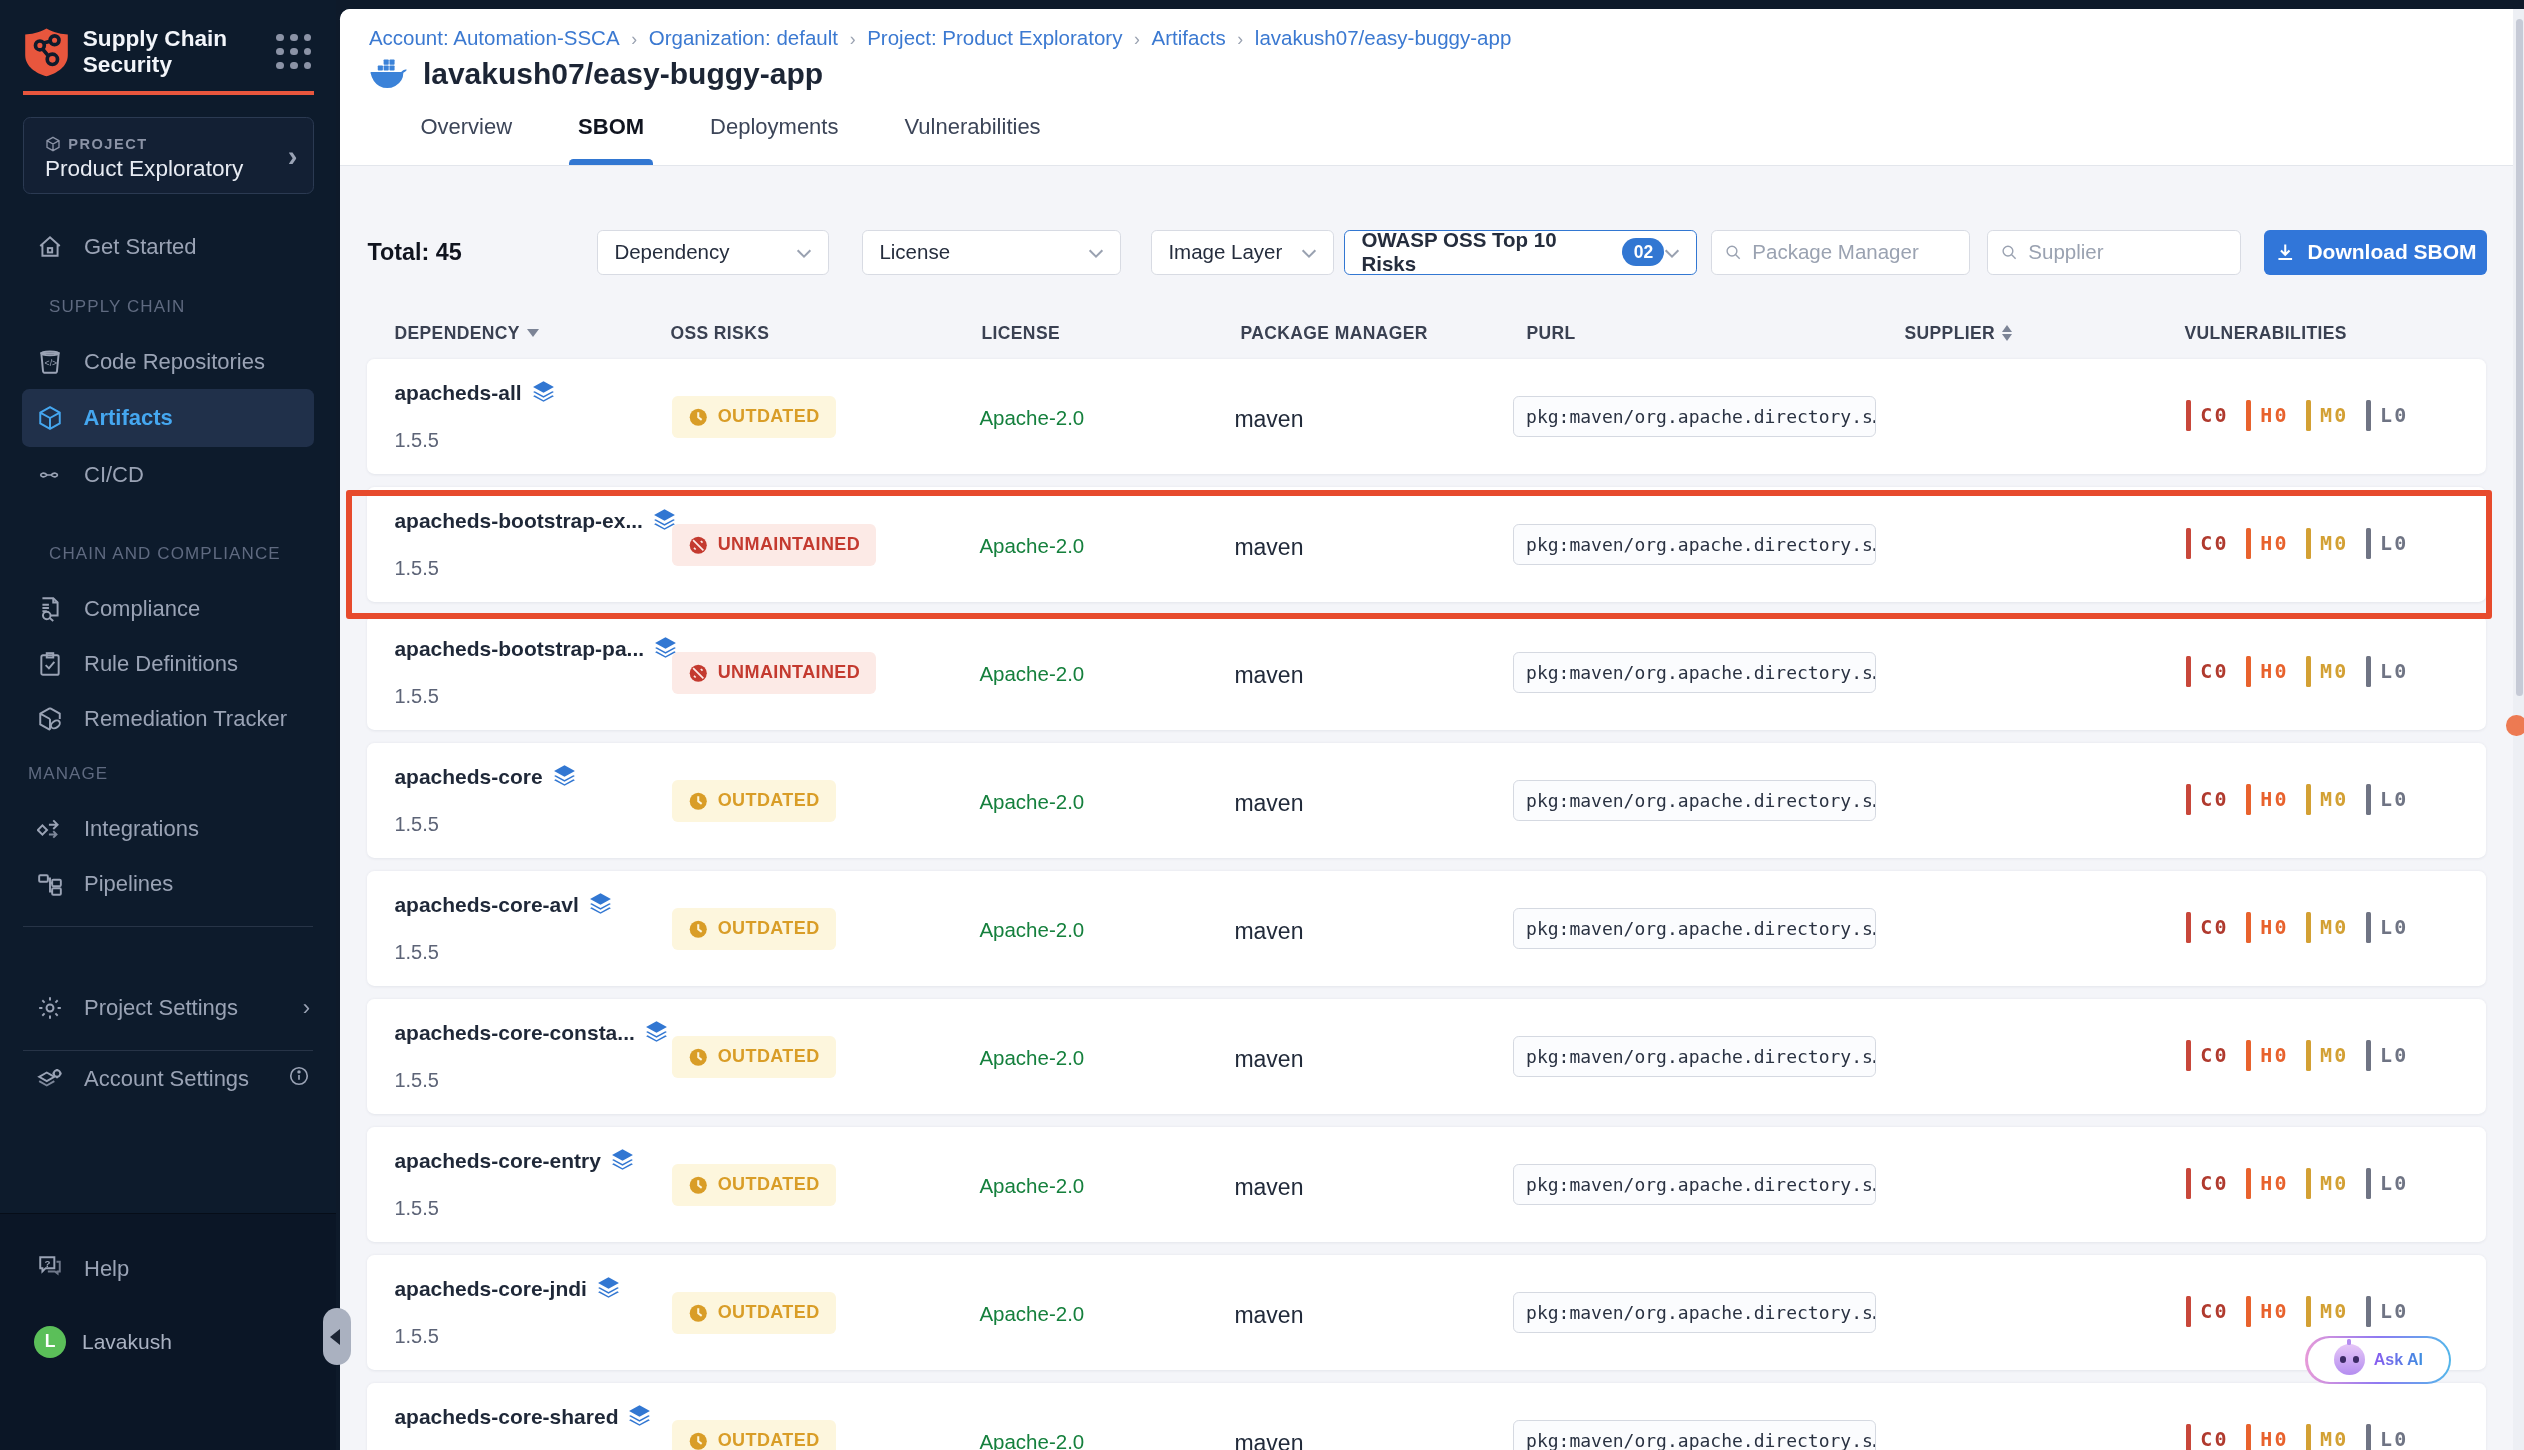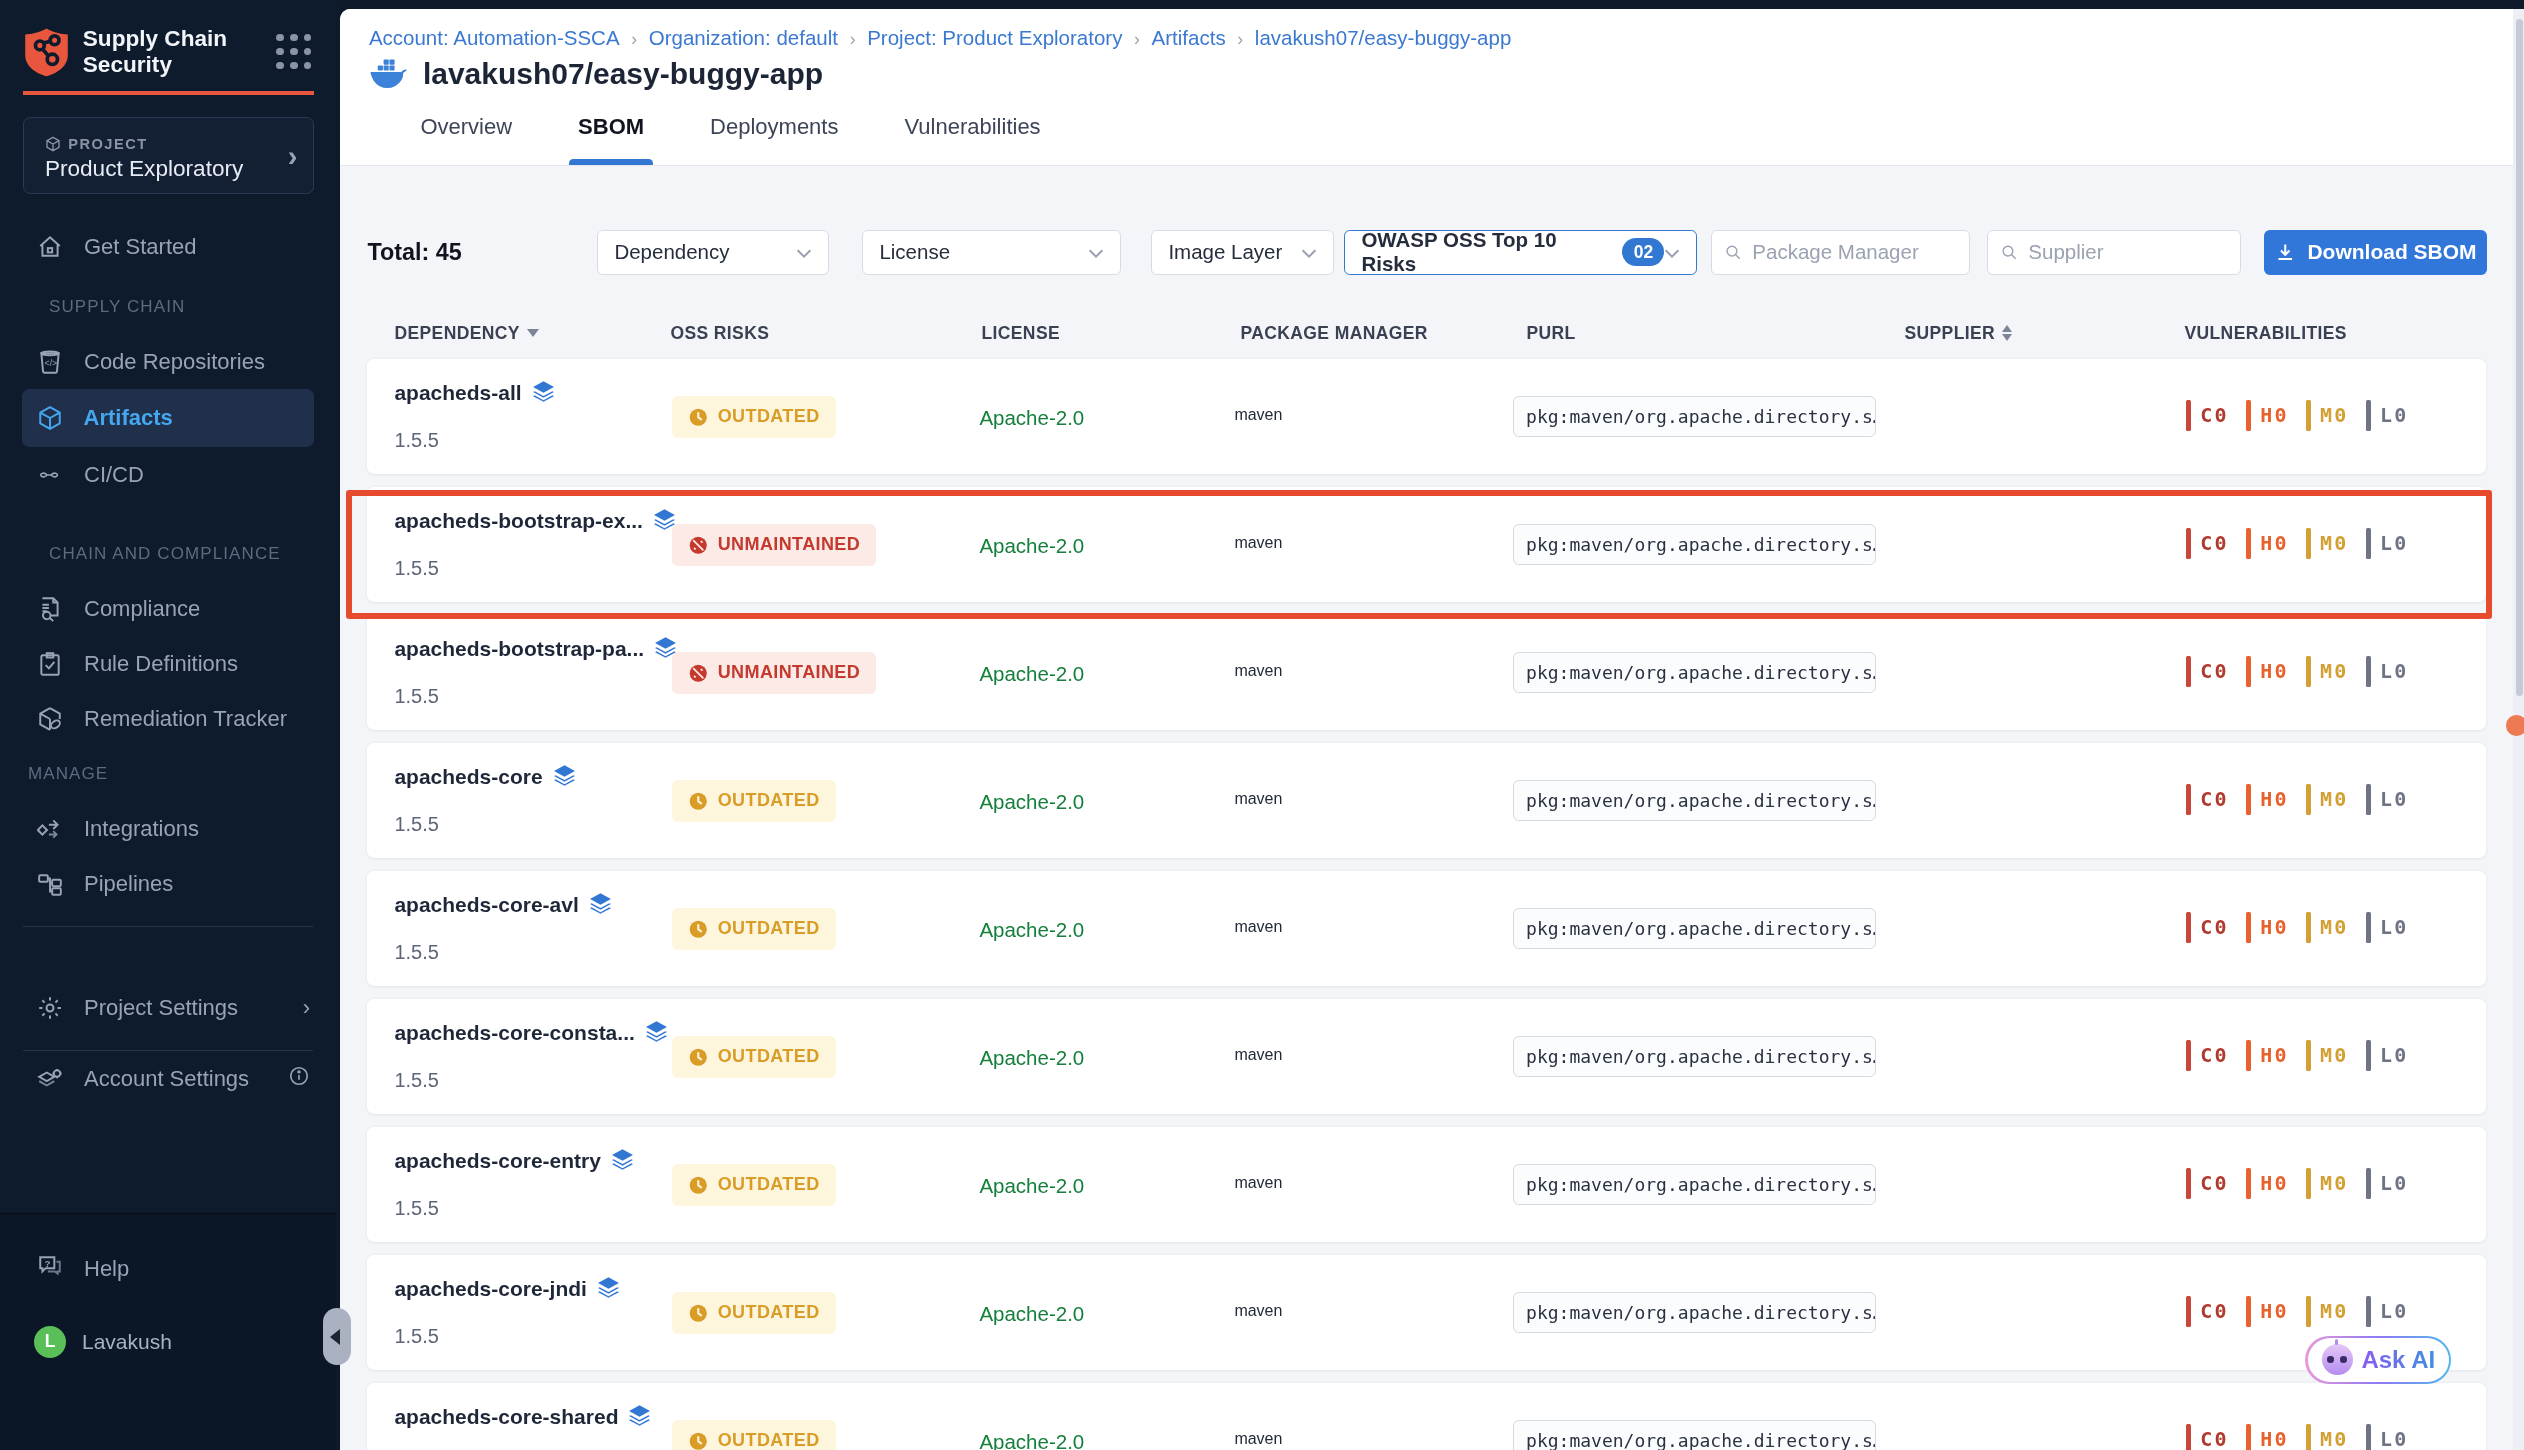--- a/index.html
+++ b/index.html
@@ -89,41 +89,41 @@
 
   .rows { position:absolute; left:27px; top:350px; width:2119px; }
   .row-card { position:relative; width:2119px; height:115px; margin-bottom:13px; background:#fff; border-radius:7.3px;
     box-shadow:0 0.7px 2.9px rgba(20,30,60,.07); }
   .dep-name { position:absolute; left:27px; top:22px; display:flex; align-items:center; gap:9px;
     font-size:21px; font-weight:bold; color:#1f2838; }
   .dep-version { position:absolute; left:27px; top:70px; font-size:20px; color:#5d6477; }
   .risk-badge { position:absolute; left:305px; top:37px; height:42px; border-radius:5.8px; display:flex; align-items:center;
     gap:8.8px; padding:0 16px; font-size:18px; font-weight:bold; letter-spacing:0.4px; }
   .cell-license { position:absolute; left:612px; top:47px; font-size:20.5px; color:#15803d; }
-  .cell-pm { position:absolute; left:867px; top:47px; font-size:16px; color:#212a3a; }
+  .cell-pm { position:absolute; left:867px; top:47px; font-size:23px; color:#212a3a; }
   .purl-pill { position:absolute; left:1146px; top:37px; width:363px; height:41px; background:#fbfcfe;
     border:1.5px solid #d5d9e1; border-radius:5.8px; display:flex; align-items:center; padding:0 11.7px;
     font-family:"DejaVu Sans Mono", monospace; font-size:18px; color:#2a3242; white-space:nowrap; overflow:hidden; }
   .vulns { position:absolute; left:1819px; top:41px; display:flex; align-items:center; gap:17.5px; }
   .vuln-group { display:flex; align-items:center; gap:8.8px; }
   .vuln-bar { width:5.1px; height:31px; border-radius:1.5px; }
   .vuln-text { font-family:"DejaVu Sans Mono", monospace; font-size:20px; font-weight:bold; letter-spacing:2.2px; }
 
   .annotation-rect { position:absolute; left:5.8px; top:481px; width:2146px; height:129px;
     border:6.6px solid #e74b2d; border-radius:2.9px; z-index:5; pointer-events:none; }
 
   
   .scrollbar { position:absolute; right:0; top:8.8px; width:11.7px; height:1442px; background:#edeff4; z-index:4; }
   .scroll-thumb { position:absolute; left:2.2px; top:10.2px; width:7.3px; height:677px; border-radius:3.7px; background:#c6cad6; cursor:pointer;}
   .orange-dot { position:absolute; left:2506px; top:715px; width:20.5px; height:20.5px; border-radius:50%; background:#ed7a52; z-index:7; }
   .ask-ai { position:absolute; left:1965px; top:1327px; width:146px; height:48px; border-radius:25px; z-index:20;
     background:linear-gradient(90deg,#e79ad8,#8f79f2,#52b6ea); padding:2.2px; cursor:pointer; }
   .ask-ai-inner { width:100%; height:100%; border-radius:22.6px; background:#fff; display:flex; align-items:center;
     justify-content:center; gap:8.8px; }
-  .ask-ai-label { font-size:24px; font-weight:bold; background:linear-gradient(90deg,#8a5cf0,#3d8fe0);
+  .ask-ai-label { font-size:16px; font-weight:bold; background:linear-gradient(90deg,#8a5cf0,#3d8fe0);
     -webkit-background-clip:text; background-clip:text; color:transparent; }
   .robot { width:31px; height:31px; border-radius:50%; background:linear-gradient(180deg,#e6c7f7,#b48df0);
     position:relative; }
   .robot i { position:absolute; top:11.7px; width:6.6px; height:6.6px; border-radius:50%; background:#3c2a66; }
   .robot i.l { left:5.8px; } .robot i.r { right:5.8px; }
   .robot b { position:absolute; top:-5.1px; left:13px; width:3.7px; height:5.8px; background:#b48df0; border-radius:1.5px; }
 </style>
 </head>
 <body>
 

